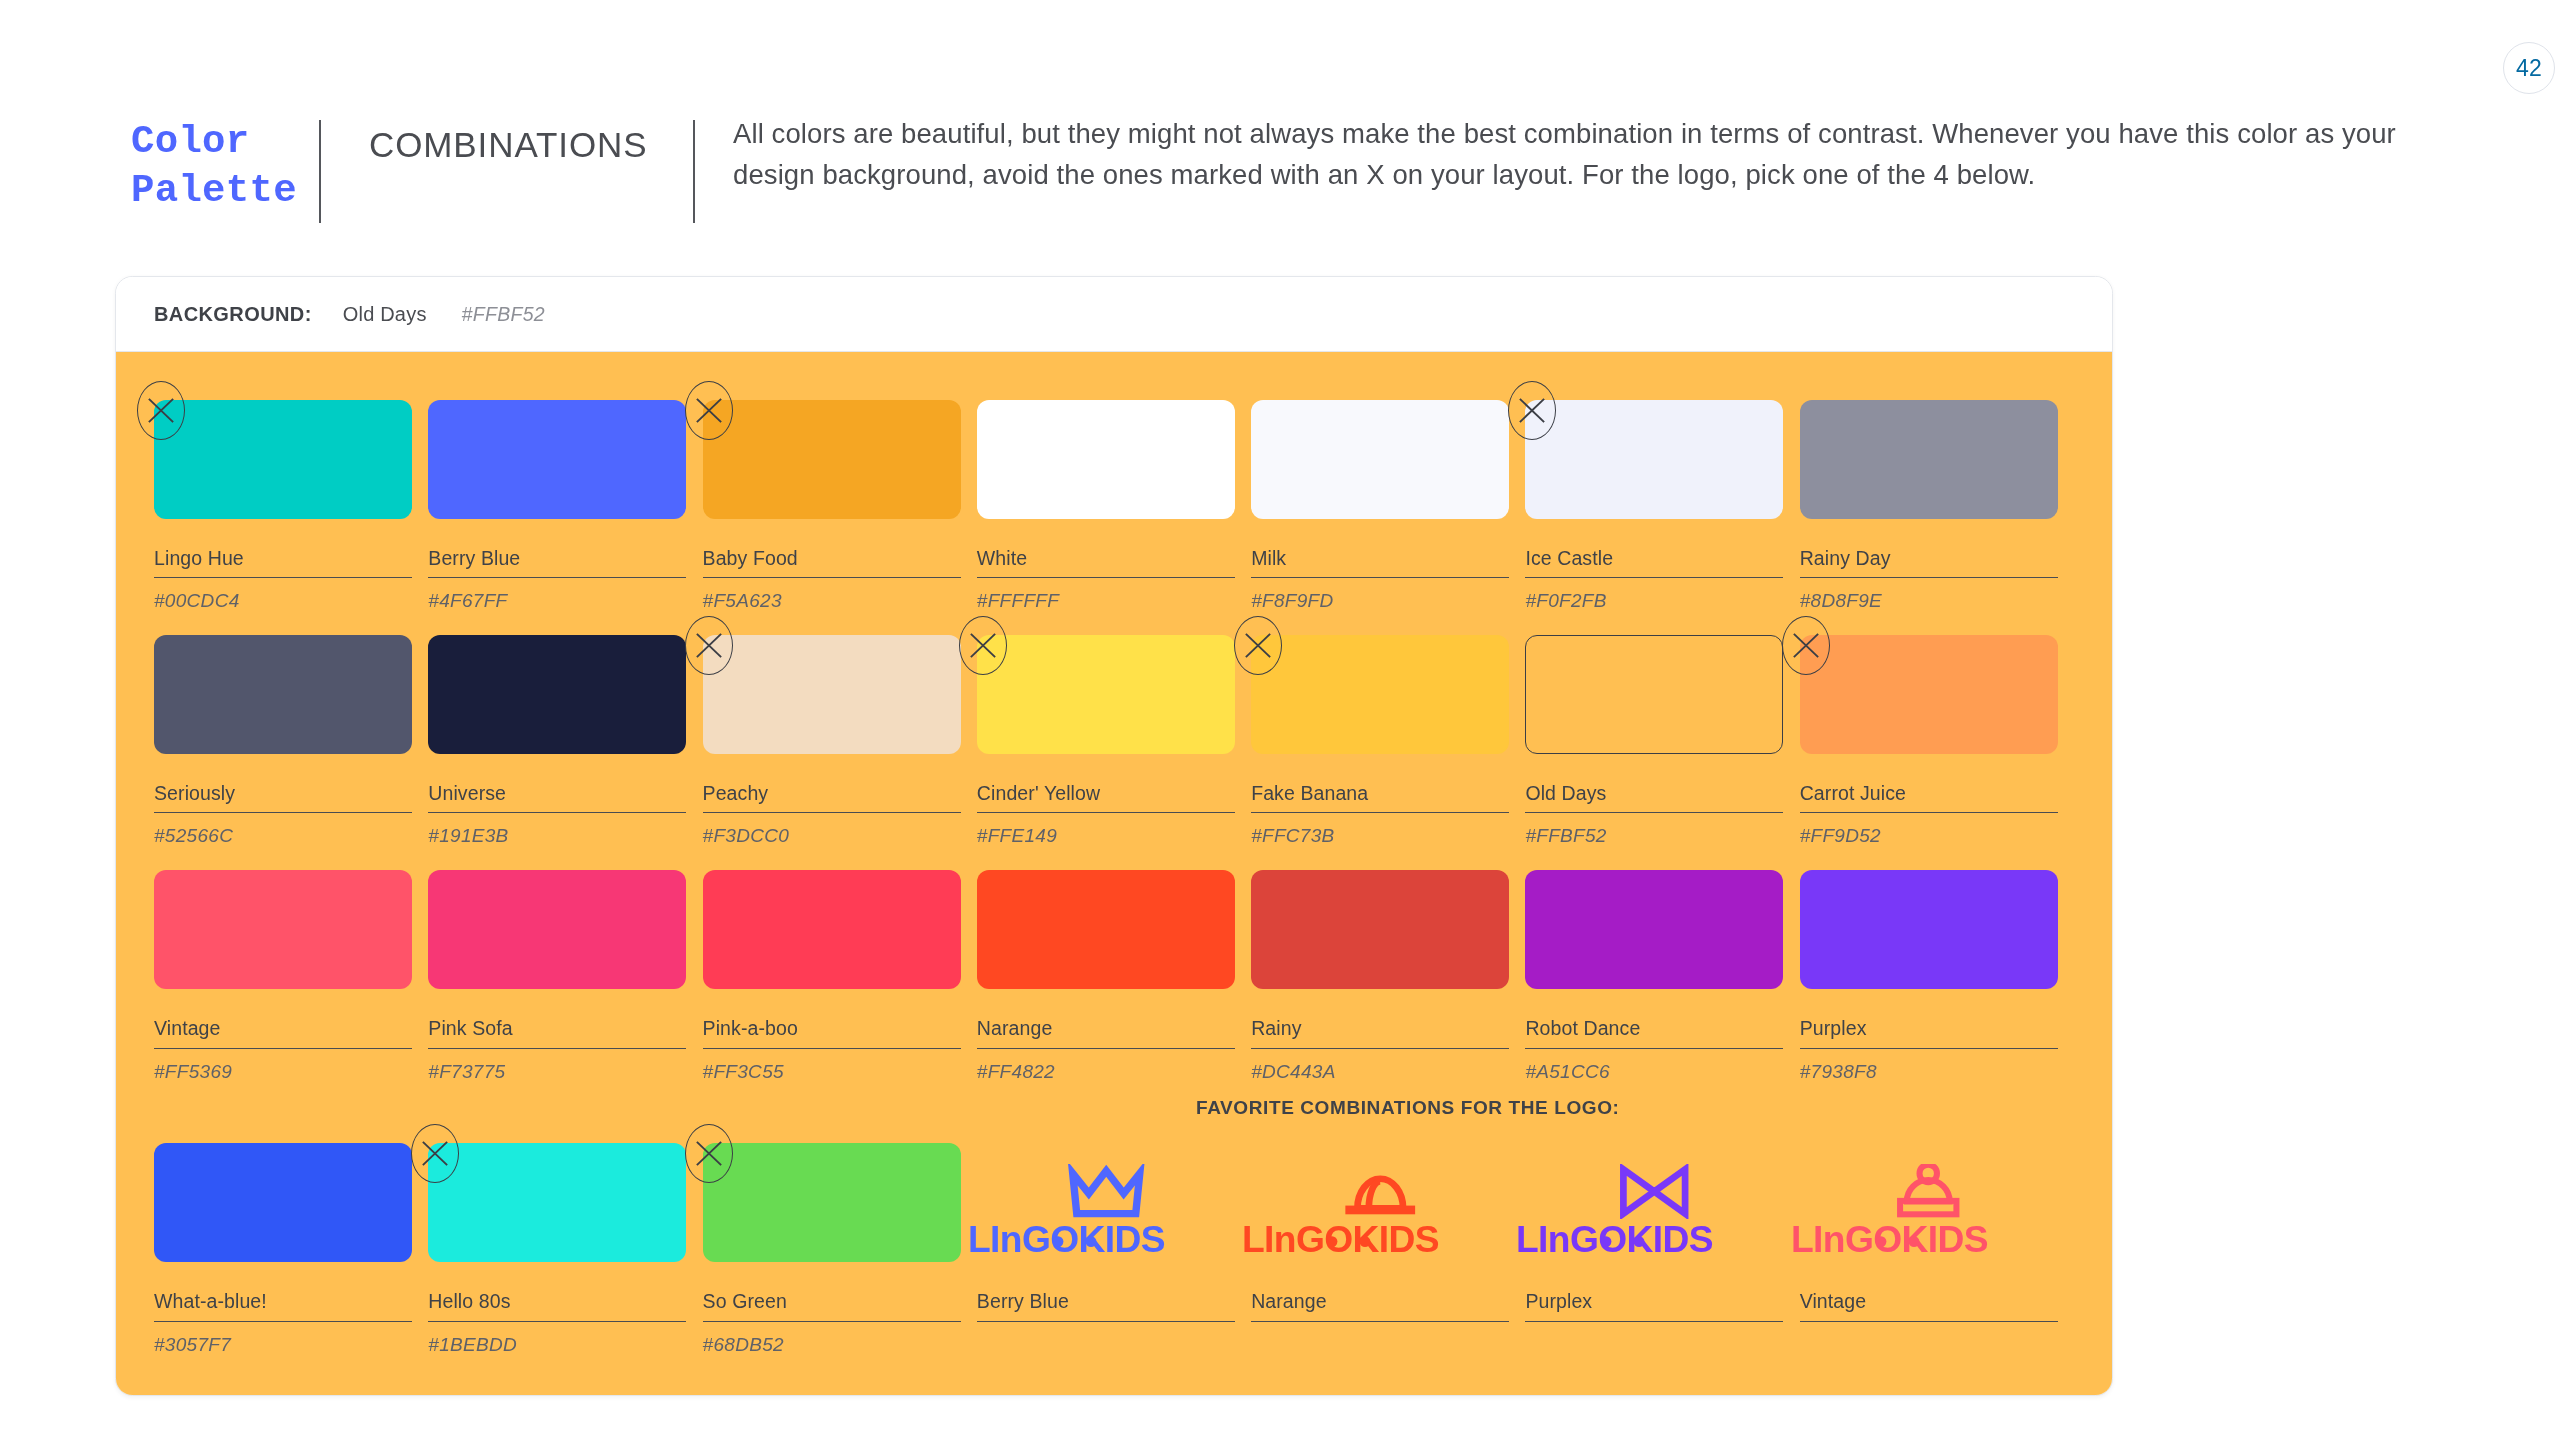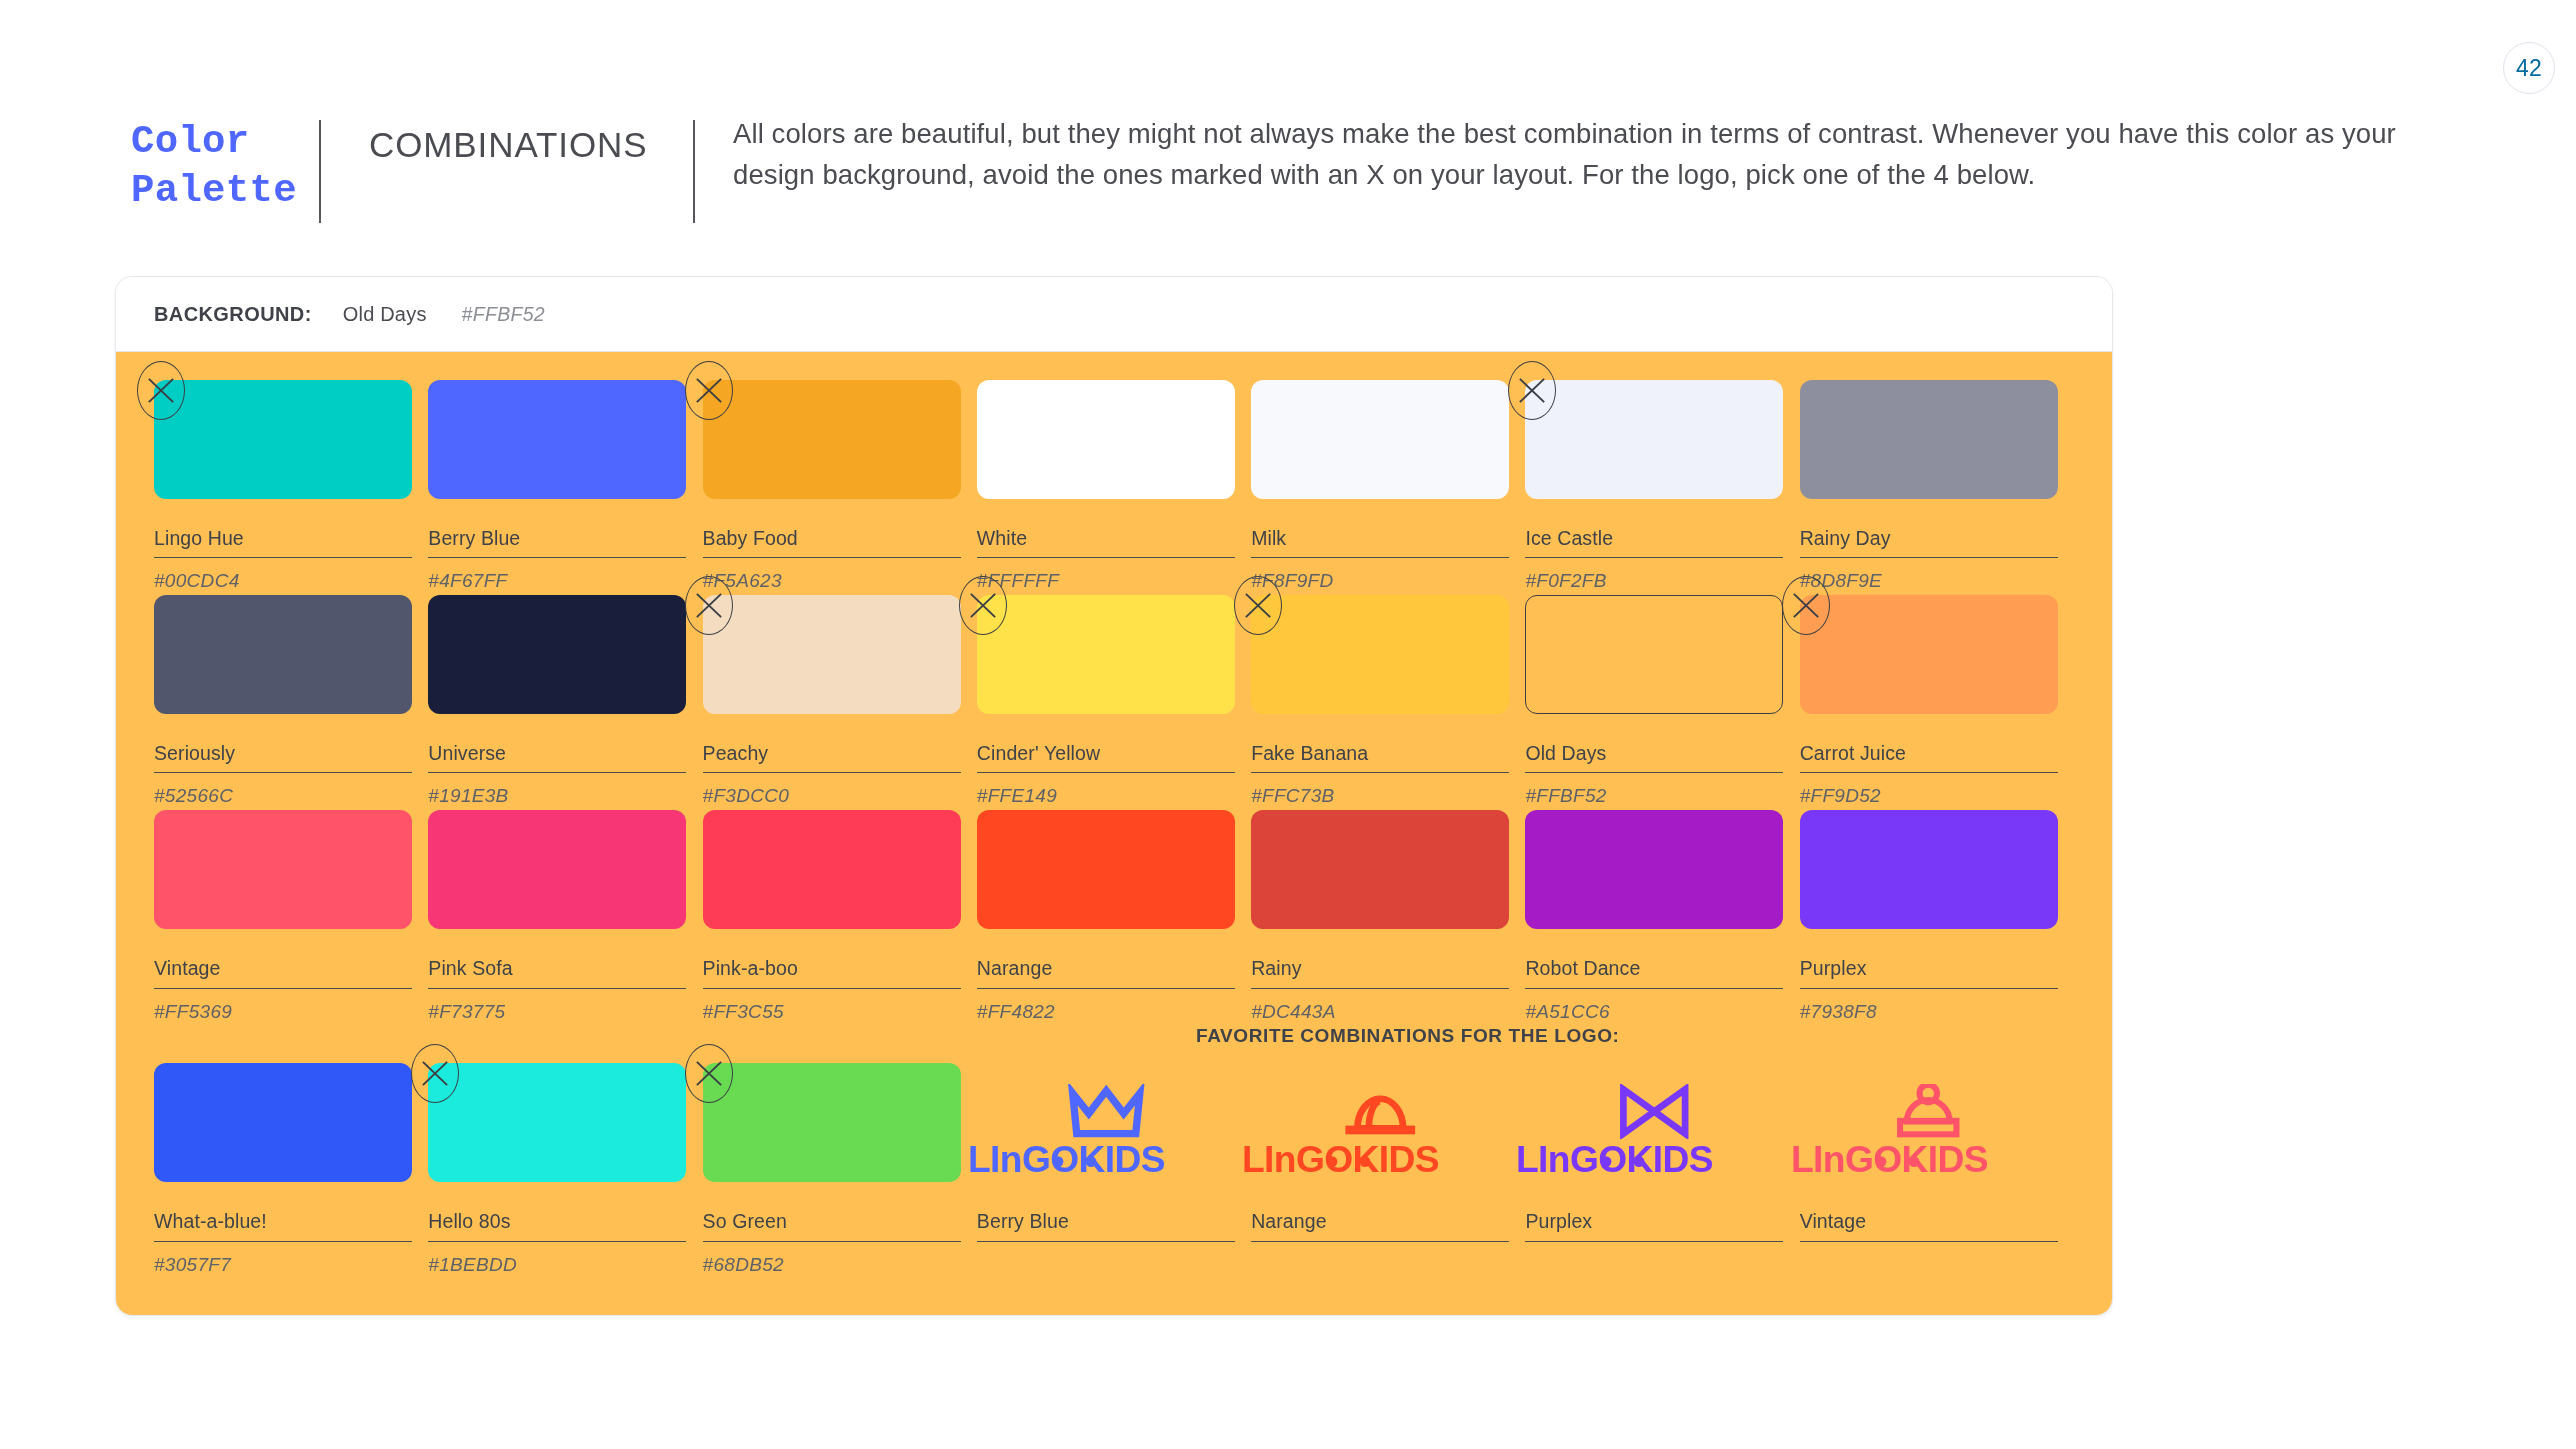--- a/index.html
+++ b/index.html
@@ -143,20 +143,21 @@
   .grid-row {
     display: flex;
     margin-bottom: 2.7px;
   }
   .grid-row.r4 { margin-bottom: 0; }
 
   .cell {
     width: 335px;
     margin-right: 0;
     position: relative;
+    margin-top: 20px;
   }
 
   .swatch-wrap {
     position: relative;
     width: 258px;
     height: 119px;
   }
 
   .swatch {
     position: absolute;
@@ -196,21 +197,21 @@
     font-size: 19px;
     font-style: italic;
     color: #5f6168;
     letter-spacing: 0.3px;
   }
 
   
   .fav-label {
     position: absolute;
     left: 1042px;
-    top: 0px;
+    top: 12px;
     font-size: 19px;
     font-weight: bold;
     color: #3f4248;
     letter-spacing: 0.6px;
   }
 
   .logo-cell { width: 335px; position: relative; }
 
   .logo-block {
     width: 258px;

